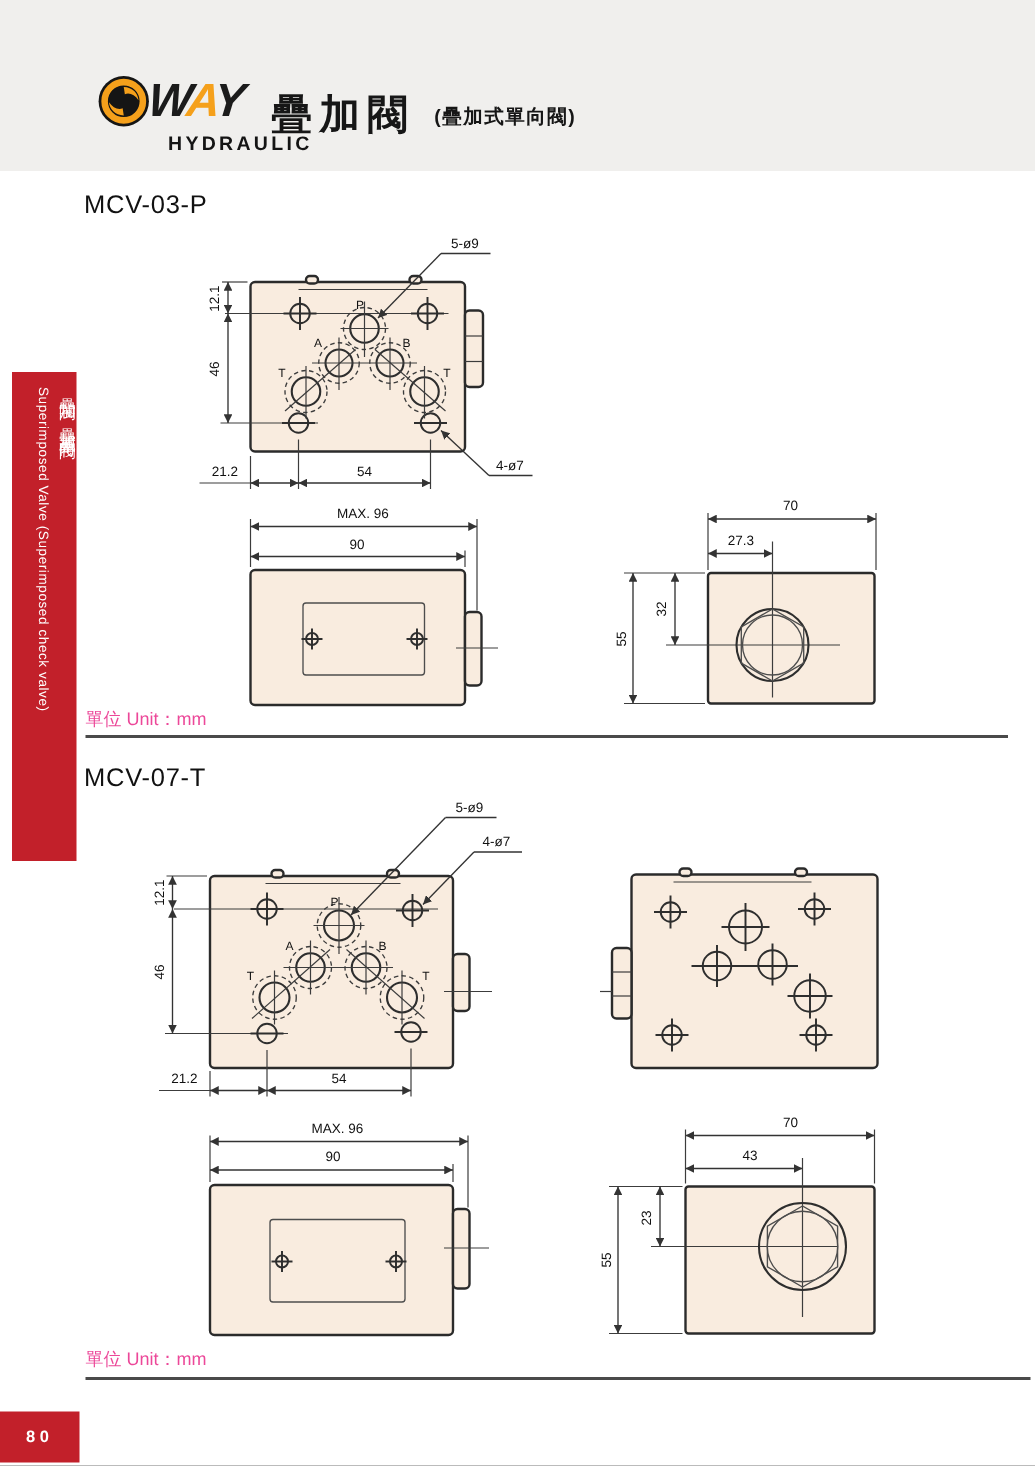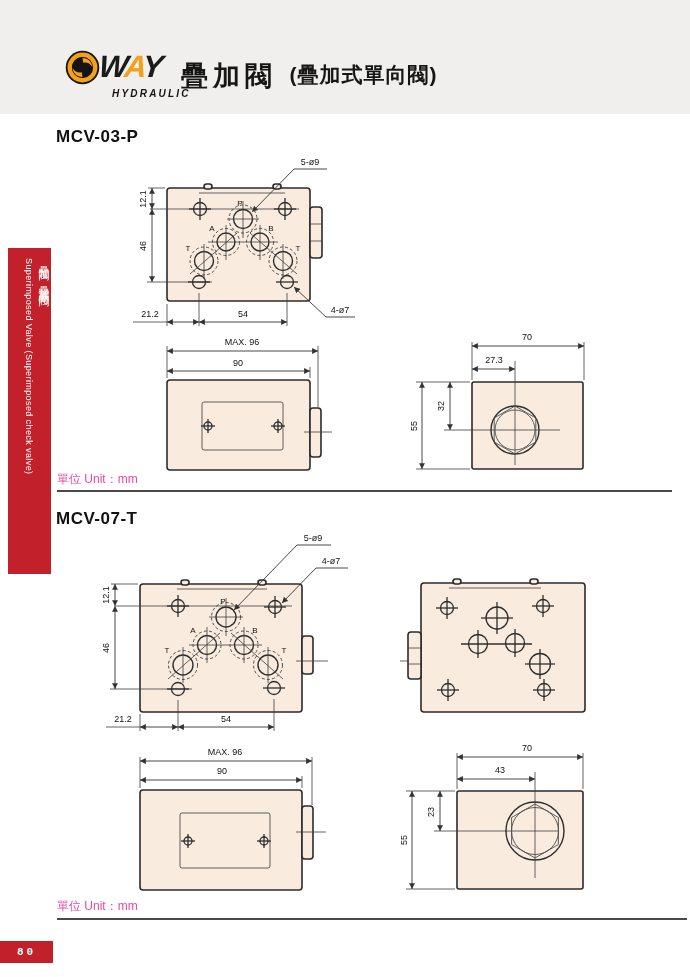--- a/index.html
+++ b/index.html
@@ -4,40 +4,40 @@
 <style>
   html,body{margin:0;padding:0;background:#888;}
   .page{position:relative;width:690px;height:977px;background:#ffffff;overflow:hidden;
         font-family:"Liberation Sans",sans-serif;margin:0 auto;}
   
   .header-band{position:absolute;left:0;top:0;width:690px;height:114px;background:#f0efed;}
   .logo-emblem{position:absolute;left:65px;top:50px;width:35px;height:35px;}
   .brand{position:absolute;left:99px;top:49px;font-size:31px;font-weight:900;font-style:italic;
          letter-spacing:-2px;color:#1b1b1b;transform:skewX(-6deg);}
   .brand .a{color:#f5a01b;}
-  .brand-sub{position:absolute;left:112px;top:88px;font-size:10px;font-weight:bold;
-             letter-spacing:2.2px;color:#141414;font-style:italic;}
+  .brand-sub{position:absolute;left:112px;top:88px;font-size:13px;font-weight:bold;
+             letter-spacing:2.2px;color:#141414;}
   .title-cn{position:absolute;left:181px;top:58px;font-size:27px;font-weight:bold;color:#161616;
             letter-spacing:5px;white-space:nowrap;}
-  .title-cn-note{font-size:21px;font-weight:bold;letter-spacing:1px;vertical-align:3px;}
+  .title-cn-note{font-size:13px;font-weight:bold;letter-spacing:1px;vertical-align:3px;}
   .title-en{position:absolute;left:181px;top:90px;font-size:18.5px;font-weight:bold;color:#161616;
             white-space:nowrap;}
   .title-en-note{font-size:16px;font-weight:normal;}
   
   .side-tab{position:absolute;left:8px;top:248px;width:43px;height:326px;background:#c2202a;
             color:#fff;writing-mode:vertical-rl;box-sizing:border-box;padding-top:9px;}
   .side-tab .cn{text-orientation:upright;font-size:11px;letter-spacing:2px;margin-left:2px;display:block;}
   .side-tab .en{font-size:9px;letter-spacing:0.4px;display:block;margin-top:1px;}
   
-  .sec-heading{position:absolute;font-size:17px;font-weight:bold;color:#111;letter-spacing:0.5px;}
+  .sec-heading{position:absolute;font-size:17px;font-weight:normal;color:#111;letter-spacing:0.5px;}
   .unit-note{position:absolute;font-size:12px;color:#ec4899;}
   .divider{position:absolute;height:2px;background:#4a4a4a;}
-  .page-num{position:absolute;left:0;top:941px;width:53px;height:22px;background:#c2202a;color:#fff;
+  .page-num{position:absolute;left:0;top:941px;width:53px;height:34px;background:#c2202a;color:#fff;
             font-size:11px;font-weight:bold;letter-spacing:3px;display:flex;align-items:center;
-            justify-content:center;font-family:Liberation Mono, monospace;}
+            justify-content:center;}
   
   svg{position:absolute;overflow:visible;}
   svg text{font-family:"Liberation Sans",sans-serif;}
   .body{fill:#f9ecdf;stroke:#2b2b2b;stroke-width:1.6;}
   .inner{fill:none;stroke:#4d4d4d;stroke-width:0.9;}
   .hole{fill:none;stroke:#2e2e2e;stroke-width:1.3;}
   .hole2{fill:none;stroke:#2e2e2e;stroke-width:1.4;}
   .dash{fill:none;stroke:#3c3c3c;stroke-width:0.9;stroke-dasharray:3 2.2;}
   .thin{stroke:#3c3c3c;stroke-width:0.8;fill:none;}
   .dim{stroke:#333;stroke-width:0.9;fill:none;}

